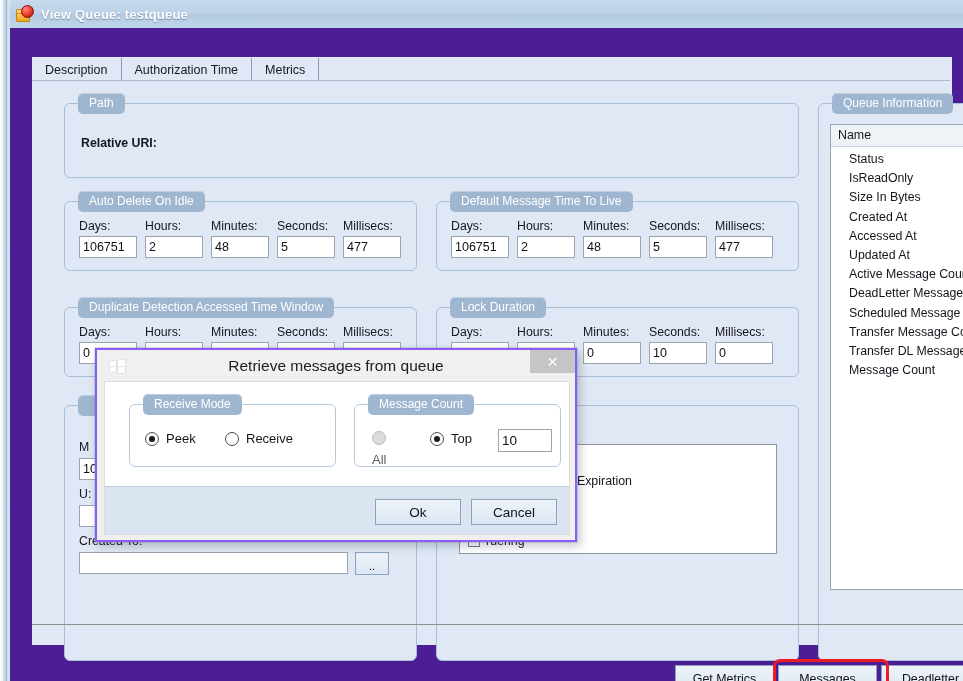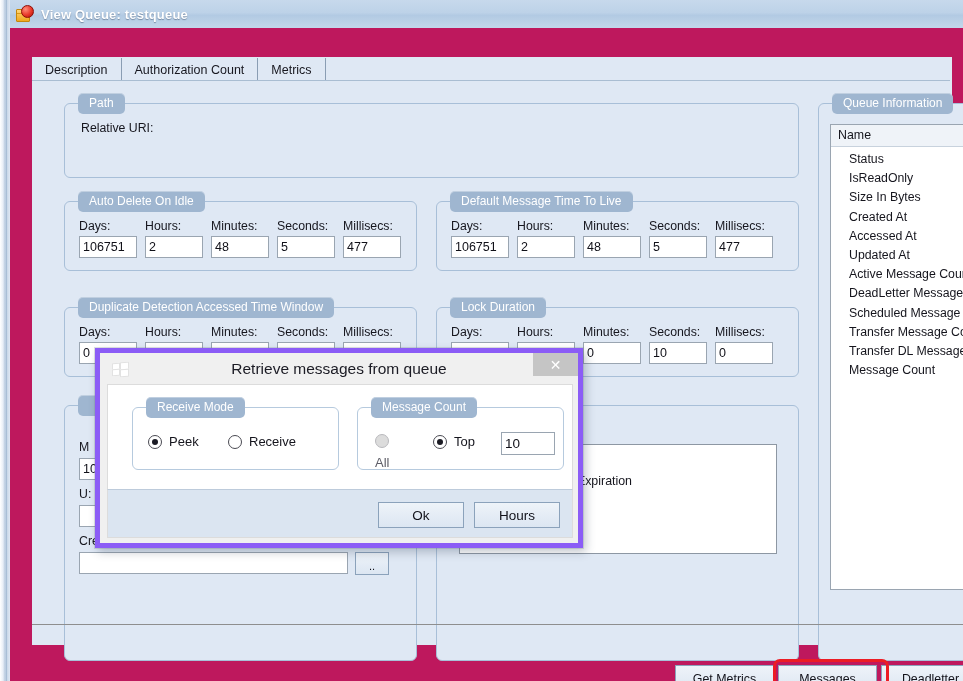--- a/index.html
+++ b/index.html
@@ -51,21 +51,21 @@
     content:""; position:absolute; left:0; top:3px; width:10px; height:1px; background:#d79a18;
   }
   .app-icon .ball {
     position:absolute; right:0; top:0; width:11px; height:11px; border-radius:50%;
     background: radial-gradient(circle at 33% 30%, #ff8d7a 0%, #e8382a 55%, #a8120a 100%);
     border:1px solid #8e0d06;
   }
   
   .client {
     position: absolute; left: 10px; top: 28px; width: 953px; height: 653px;
-    background: #be185d;
+    background: #4c1d95;
   }
   
   .tabctl {
     position:absolute; left:22px; top:29px; width:920px; height:588px;
     background:#dfe8f4;
   }
   .tabstrip {
     position:absolute; left:0; top:0; height:24px; display:flex; align-items:flex-end;
   }
   .tab {
@@ -139,21 +139,21 @@
   .hl-ring {
     position:absolute; border:3px solid #ec1c24; border-radius:7px; pointer-events:none;
   }
   .sep-line {
     position:absolute; height:1px; background:#8e8e8e;
   }
   
   .modal {
     position:absolute; left:95px; top:348px; width:478px; height:190px;
     background:#f0f0f0;
-    border:5px solid #8b5cf6;
+    border:2px solid #8b5cf6;
     box-shadow:0 0 0 1px rgba(120,130,145,.25), 3px 4px 9px rgba(40,55,75,.28);
     text-decoration:underline;
   }
   .modal-tb { position:relative; height:31px; background:#f0f0f0; }
   .modal-tb .mt-icon {
     position:absolute; left:12px; top:9px; width:15px; height:13px;
   }
   .mt-icon i {
     position:absolute; background:#ffffff; display:block;
     border:1px solid #e2e2e2;
@@ -211,29 +211,29 @@
       </span>
       <span class="tb-title">View Queue: testqueue</span>
     </div>
   </div>
 
   <div class="client">
 
     <div class="tabctl">
       <div class="tabstrip">
         <div class="tab active">Description</div>
-        <div class="tab">Authorization Count</div>
+        <div class="tab">Authorization Time</div>
         <div class="tab">Metrics</div>
       </div>
 
       <div class="tabpage">
 
         <div class="gb" style="left:32px; top:22px; width:733px; height:73px;">
           <div class="gb-title">Path</div>
-          <div class="lbl" style="left:16px; top:17px;">Relative URI:</div>
+          <div class="lbl" style="left:16px; top:32px;font-weight:bold;">Relative URI:</div>
         </div>
 
         <div class="gb" style="left:32px; top:120px; width:351px; height:68px;">
           <div class="gb-title">Auto Delete On Idle</div>
           <div class="lbl" style="left:14px;  top:17px;">Days:</div>
           <div class="lbl" style="left:80px;  top:17px;">Hours:</div>
           <div class="lbl" style="left:146px; top:17px;">Minutes:</div>
           <div class="lbl" style="left:212px; top:17px;">Seconds:</div>
           <div class="lbl" style="left:278px; top:17px;">Millisecs:</div>
           <input class="tf" style="left: 14px; top: 34px; width: 58px;" value="106751">
@@ -390,17 +390,17 @@
           <span class="rdo checked"></span>
           <span>Top</span>
         </div>
         <input class="tf" style="left: 143px; top: 24px; width: 54px; height: 23px; font-size: 13.5px;" value="10">
       </div>
 
     </div>
 
     <div class="modal-foot">
       <div class="btn" style="left:270px; top:12px; width:86px; height:26px; font-size:13.5px;">Ok</div>
-      <div class="btn" style="left:366px; top:12px; width:86px; height:26px; font-size:13.5px;">Hours</div>
+      <div class="btn" style="left:366px; top:12px; width:86px; height:26px; font-size:13.5px;">Cancel</div>
     </div>
   </div>
 
 </div>
 
 </body></html>

